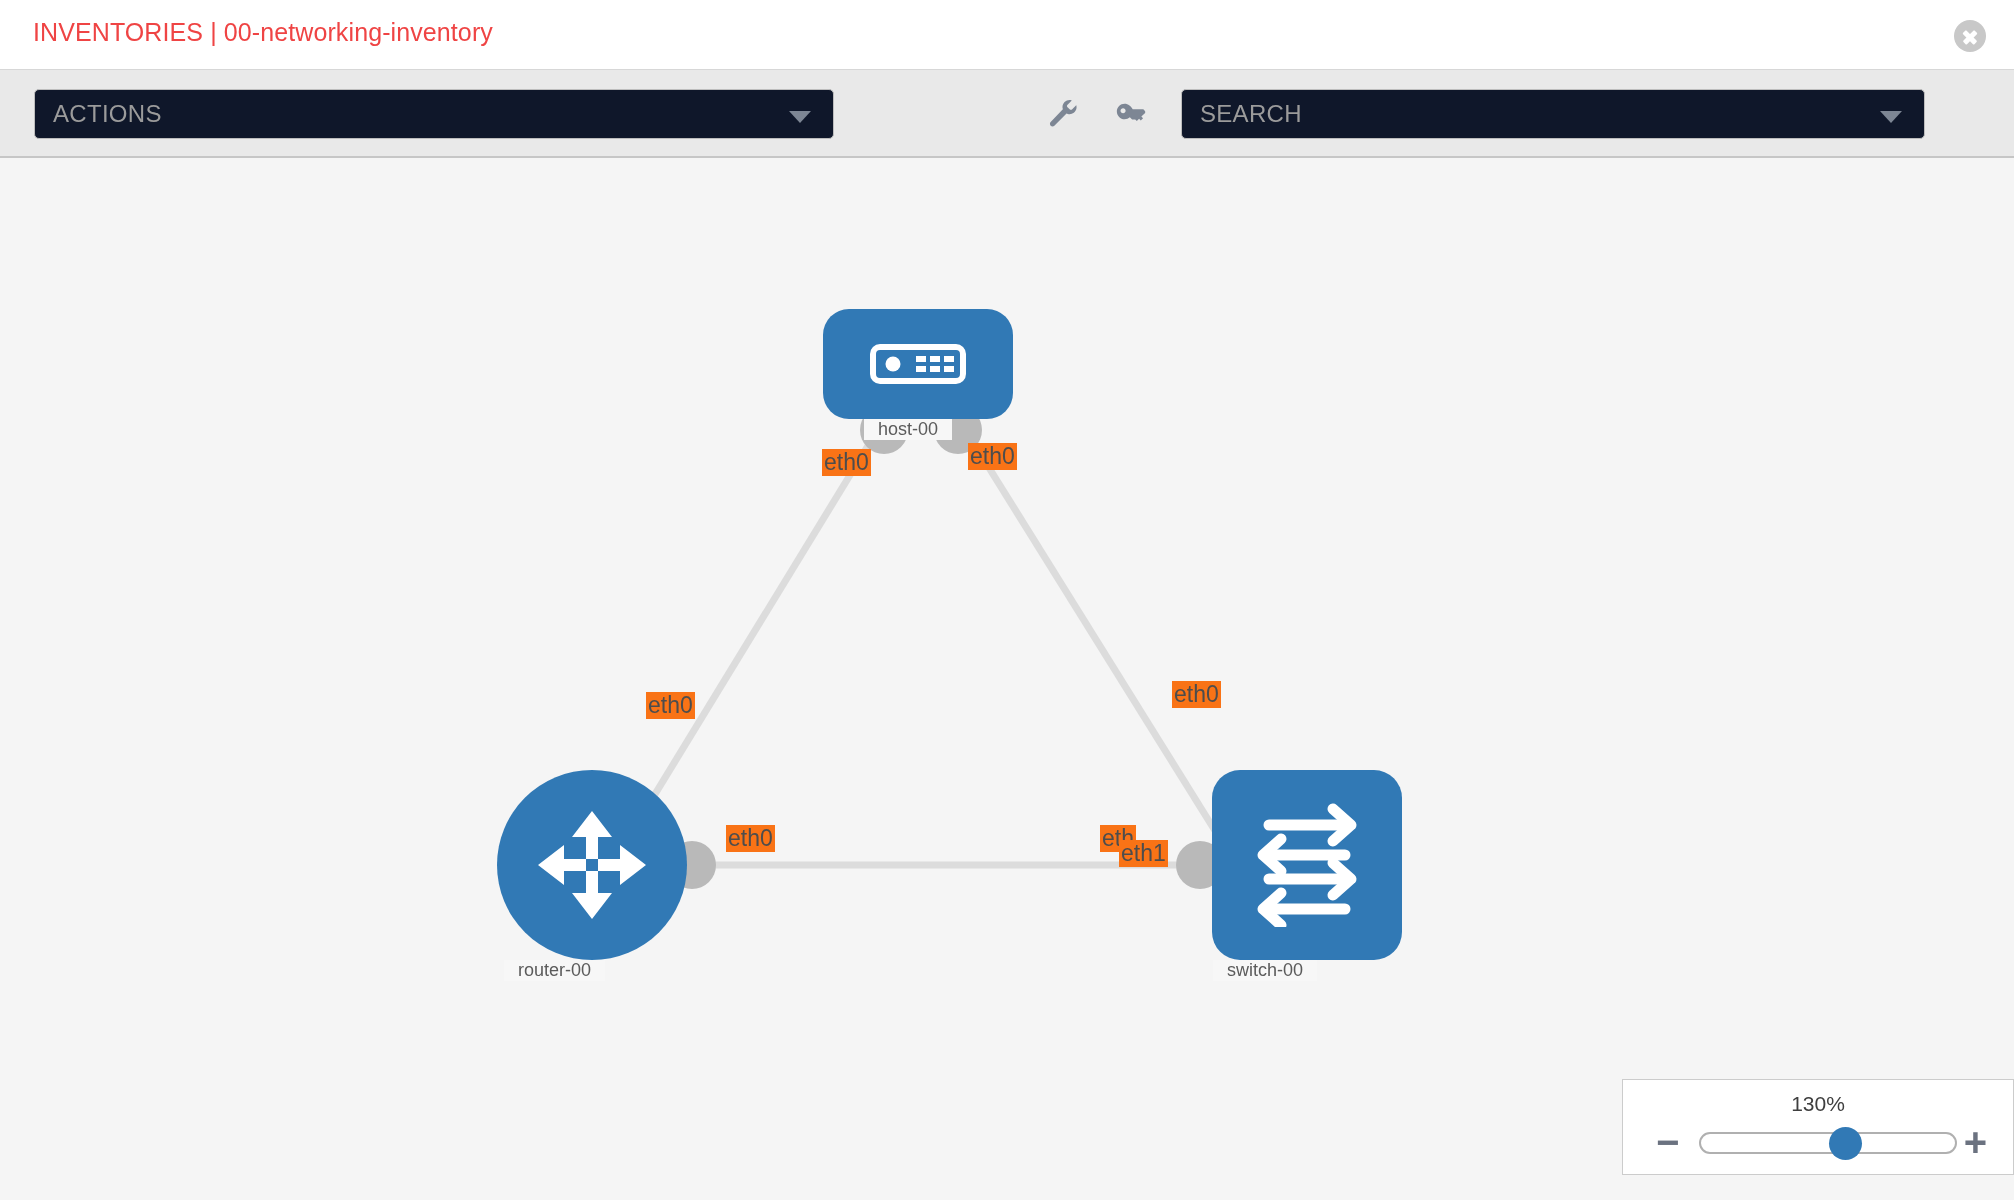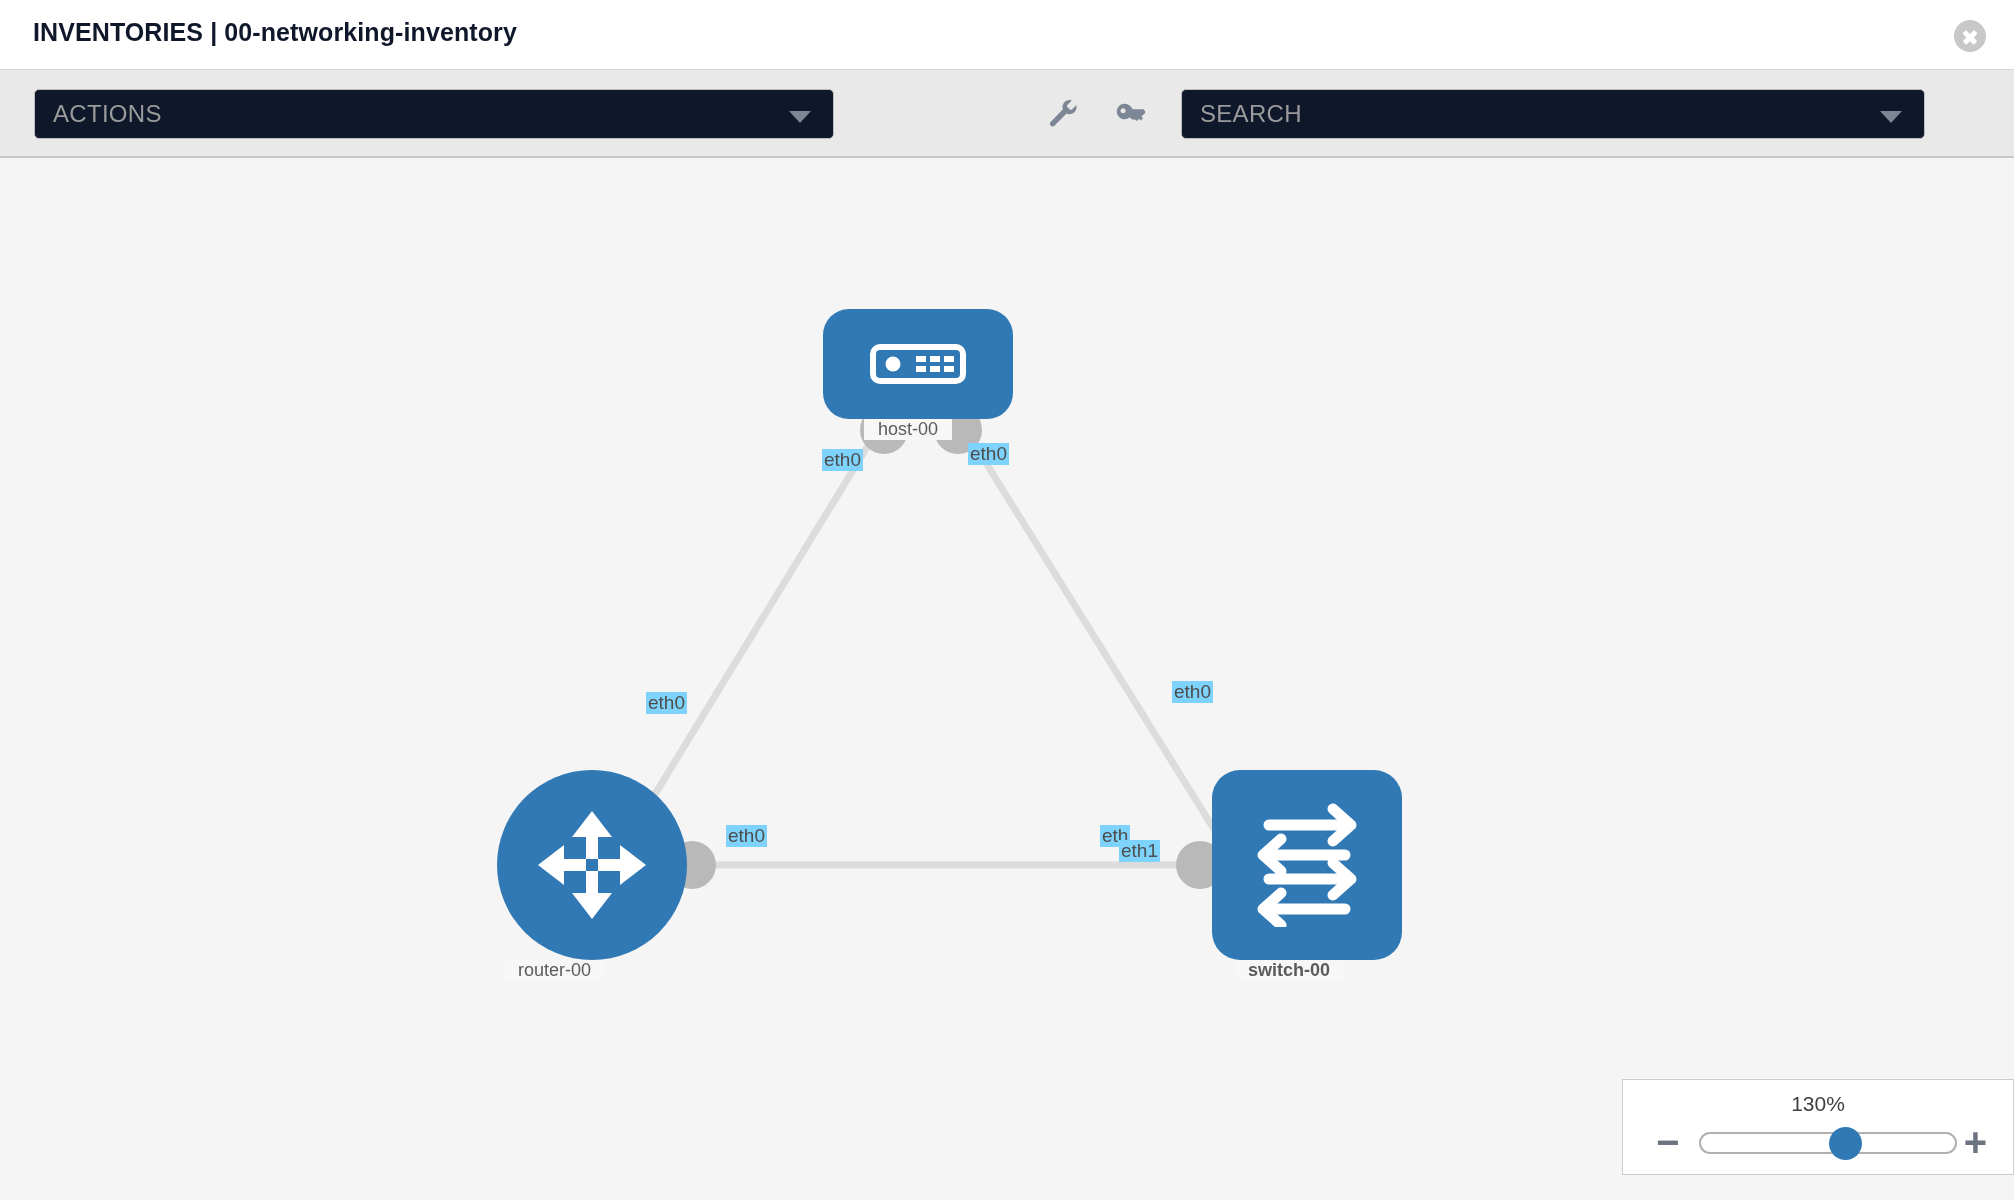--- a/index.html
+++ b/index.html
@@ -13,22 +13,22 @@
 
   
   .header {
     position: absolute; left: 0; top: 0;
     width: 2014px; height: 70px;
     background: #ffffff;
     border-bottom: 1px solid #d7d7d7;
   }
   .page-title {
     position: absolute; left: 33px; top: 18px;
-    font-size: 25px; font-weight: bold;
-    color: #0f172a; letter-spacing: .1px;
+    font-size: 25px; font-weight: normal;
+    color: #ef4444; letter-spacing: .1px;
     white-space: nowrap;
   }
   .close-btn {
     position: absolute; right: 28px; top: 20px;
     width: 32px; height: 32px; border-radius: 50%;
     background: #c8c8c8; cursor: pointer;
   }
   .close-btn::before, .close-btn::after {
     content: ""; position: absolute;
     left: 8px; top: 14.5px;
@@ -104,22 +104,22 @@
     position: absolute;
     font-size: 18px; color: #5b5b5b;
     background: #f7f7f7;
     white-space: nowrap;
     padding: 0 14px;
     cursor: pointer;
   }
 
   .edge-label {
     position: absolute;
-    font-size: 19px; color: #4d4d4d;
-    background: #7dd3fc;
+    font-size: 23px; color: #4d4d4d;
+    background: #f97316;
     white-space: nowrap;
     padding: 0 2px;
   }
 
   
   .zoom-panel {
     position: absolute; left: 1622px; top: 1079px;
     width: 392px; height: 96px;
     background: #ffffff;
     border: 1px solid #cccccc;
@@ -239,21 +239,21 @@
             <path d="M88 6 L106 22 L88 38"></path>
             <path d="M100 52 H20"></path>
             <path d="M36 36 L18 52 L36 68"></path>
             <path d="M24 76 H104"></path>
             <path d="M88 60 L106 76 L88 92"></path>
             <path d="M100 106 H20"></path>
             <path d="M36 90 L18 106 L36 122"></path>
           </g>
         </svg>
       </div>
-      <div class="node-label" style="left:22px; top:190px;font-weight:bold;">switch-00</div>
+      <div class="node-label" style="left:1px; top:190px;">switch-00</div>
     </div>
 
     <div class="edge-label" style="left:822px; top:291px;">eth0</div>
     <div class="edge-label" style="left:968px; top:285px;">eth0</div>
     <div class="edge-label" style="left:646px; top:534px;">eth0</div>
     <div class="edge-label" style="left:1172px; top:523px;">eth0</div>
     <div class="edge-label" style="left:726px; top:667px;">eth0</div>
     <div class="edge-label" style="left:1100px; top:667px;">eth</div>
     <div class="edge-label" style="left:1119px; top:682px;">eth1</div>
 

